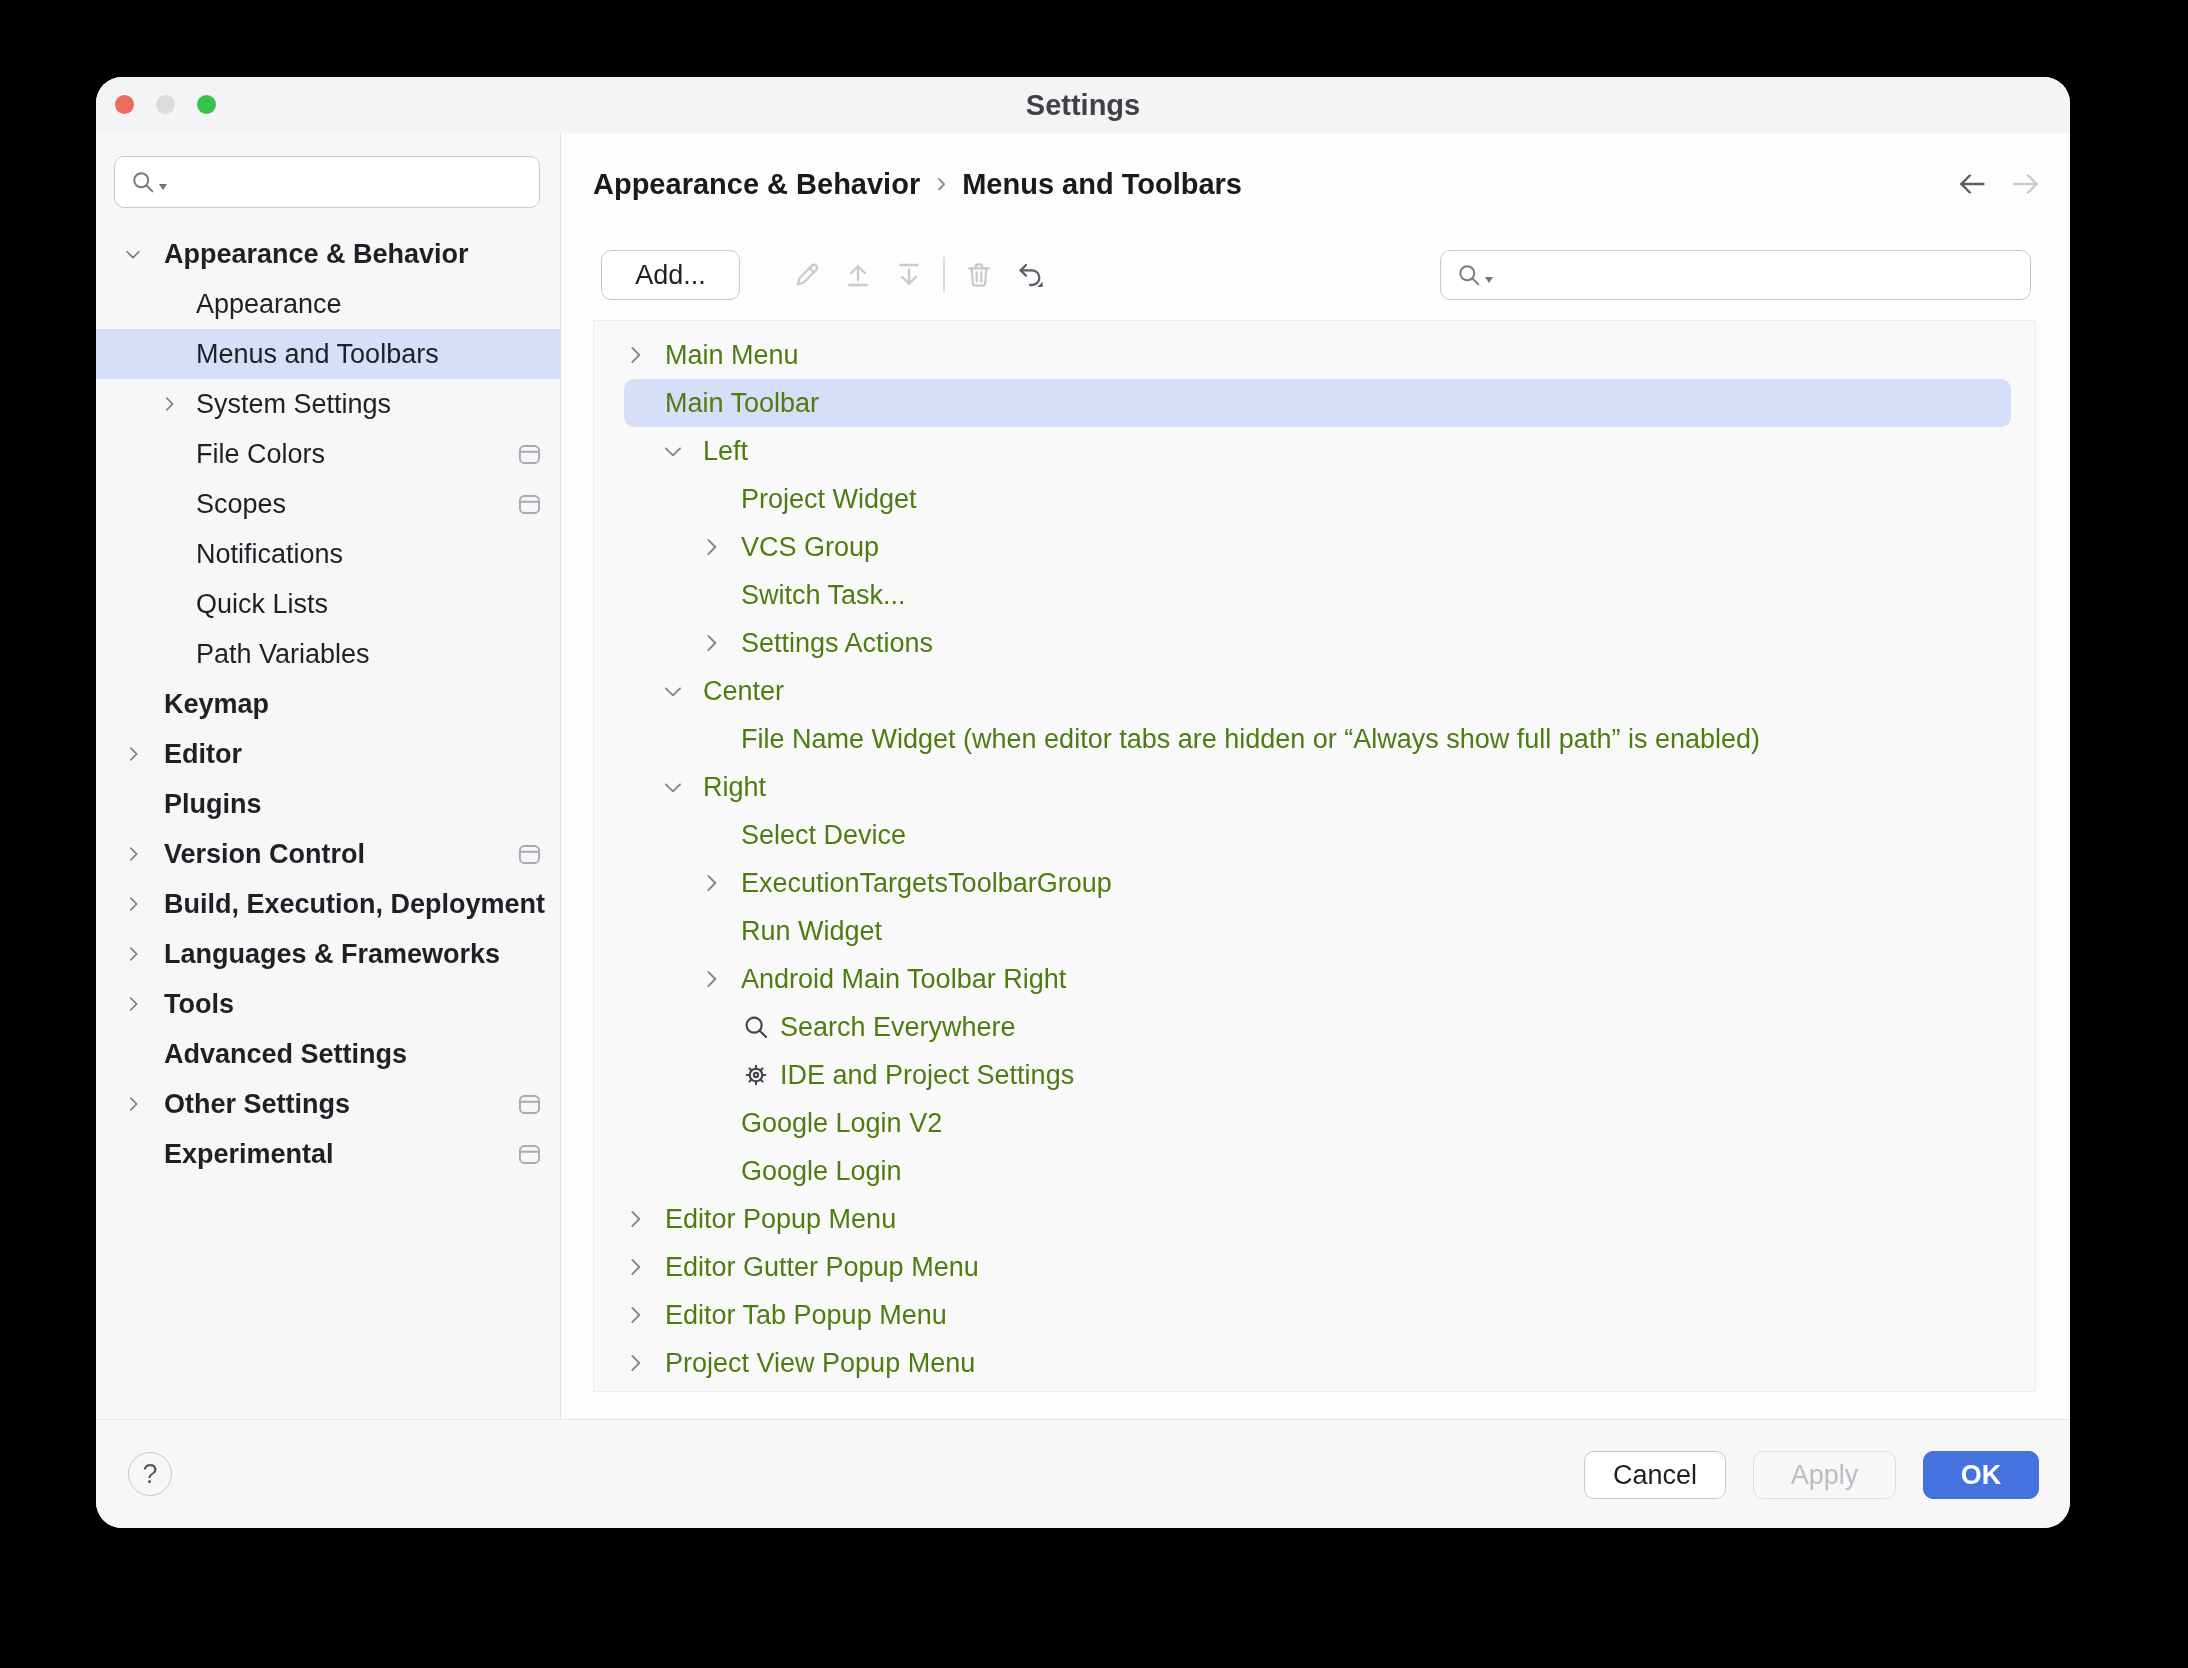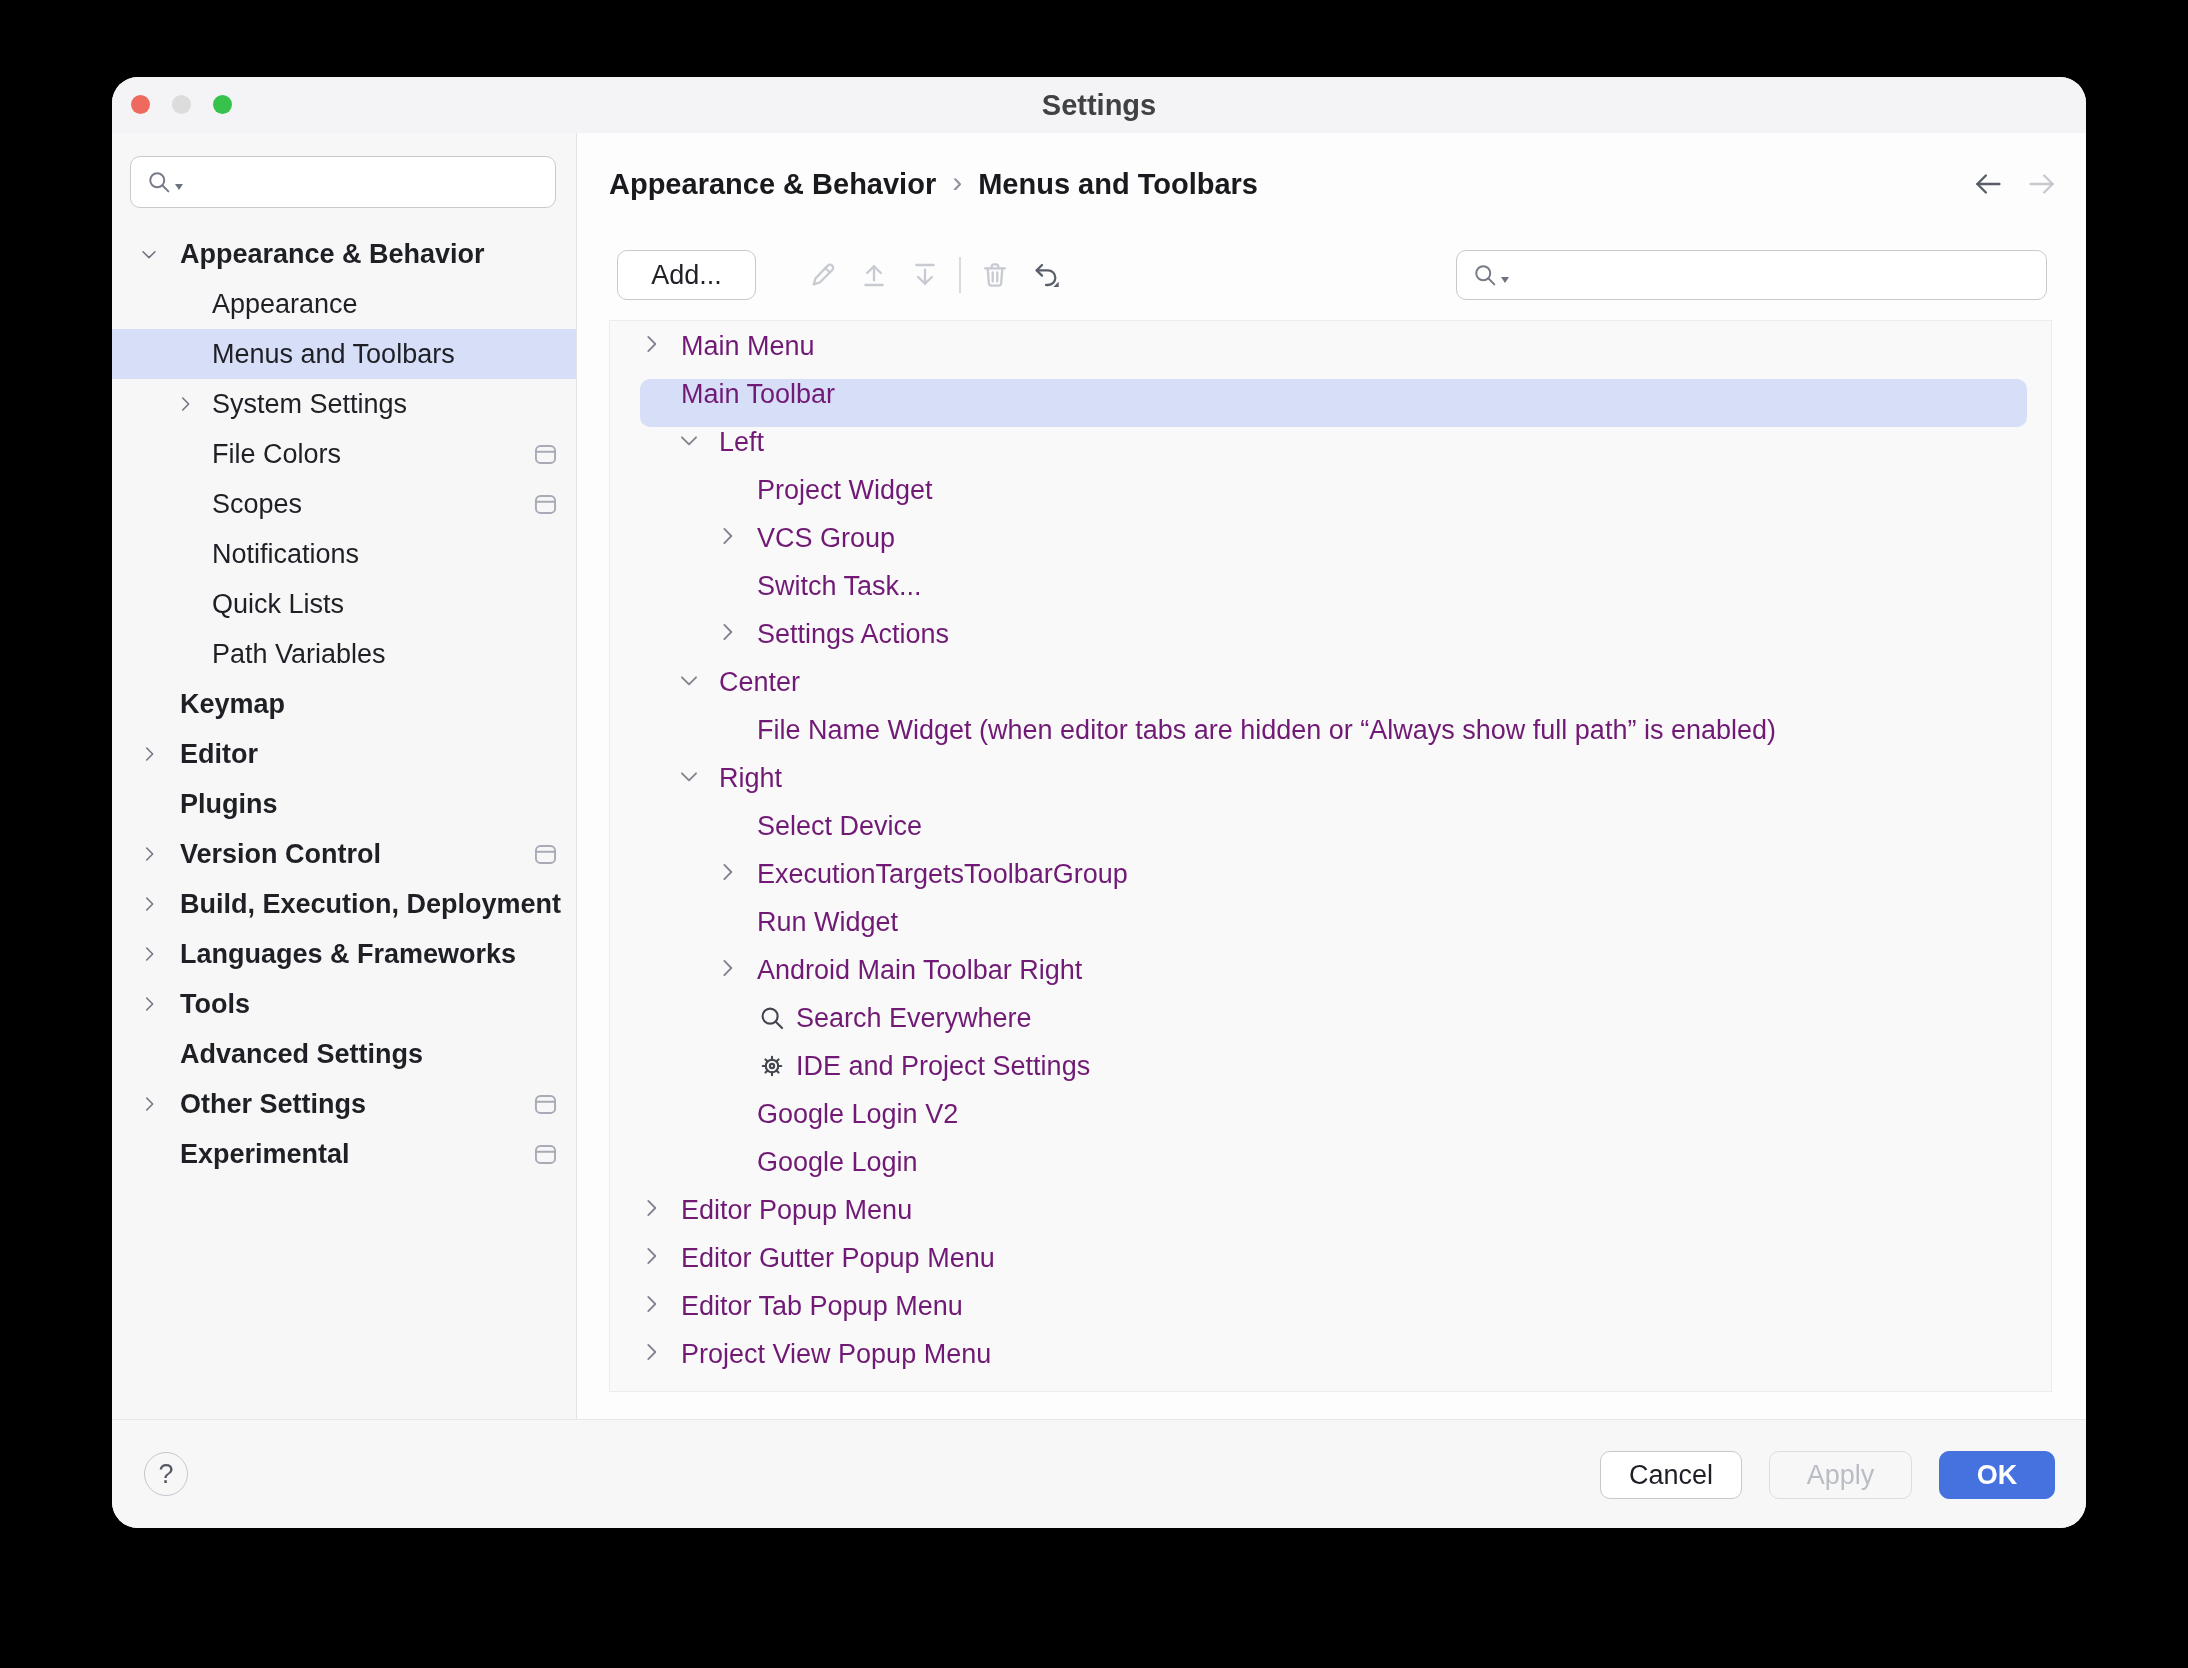--- a/index.html
+++ b/index.html
@@ -1,19 +1,19 @@
 <!DOCTYPE html>
 <html><head>
 <meta charset="utf-8">
 <style>
   * { margin:0; padding:0; box-sizing:border-box; }
   html,body { width:2188px; height:1668px; background:#000; font-family:"Liberation Sans","DejaVu Sans",sans-serif; }
   .screen { position:relative; width:2188px; height:1668px; background:#000; overflow:hidden; }
 
-  .window { position:absolute; left:112px; top:77px; width:1974px; height:1451px;
+  .window { position:absolute; left:96px; top:77px; width:1974px; height:1451px;
             background:#fdfdfe; border-radius:26px; overflow:hidden;
             box-shadow:0 30px 80px rgba(0,0,0,.55); display:flex; flex-direction:column; }
 
   
   .titlebar { position:relative; height:56px; flex:0 0 56px; background:#f4f4f6; }
   .traffic { position:absolute; left:19px; top:18px; display:flex; gap:22px; }
   .tl { width:19px; height:19px; border-radius:50%; }
   .tl.red   { background:#ee6a5e; }
   .tl.gray  { background:#dcdcdd; }
   .tl.green { background:#36c24b; }
@@ -60,21 +60,21 @@
   .iconstrip { display:flex; align-items:center; margin-left:33px; gap:17px; }
   .tbicon { width:34px; height:34px; display:flex; align-items:center; justify-content:center; }
   .tbicon svg { width:32px; height:32px; }
   .tbicon.disabled { color:#c7cad0; }
   .tbicon.enabled  { color:#5a5f69; }
   .strip-sep { width:1.5px; height:36px; background:#d9dbdf; }
   .toolrow .searchbox { margin-left:auto; margin-right:39px; width:591px; height:50px; }
 
   .treepanel { margin:20px 34px 0 32px; height:1072px; background:#f9f9fa; border:1.5px solid #ececef;
                padding-top:10px; overflow:hidden; }
-  .trow { position:relative; display:flex; align-items:flex-start; height:48px; font-size:27px; color:#701a75; cursor:default; }
+  .trow { position:relative; display:flex; align-items:center; height:48px; font-size:27px; color:#4d7c0f; cursor:default; }
   .trow.sel::before { content:""; position:absolute; left:30px; right:24px; top:0; bottom:0;
                       background:#d7def7; border-radius:10px; }
   .trow .chev { width:30px; flex:0 0 30px; display:flex; justify-content:center; color:#80848e; margin-right:15px; }
   .trow .chev svg { width:26px; height:26px; }
   .trow.lvl0 { padding-left:26px; }
   .trow.lvl1 { padding-left:64px; }
   .trow.lvl2 { padding-left:102px; }
   .trow .ricon { display:flex; margin-right:9px; color:#43464d; }
   .trow .ricon svg { width:30px; height:30px; }
   .trow .lbl { position:relative; }

